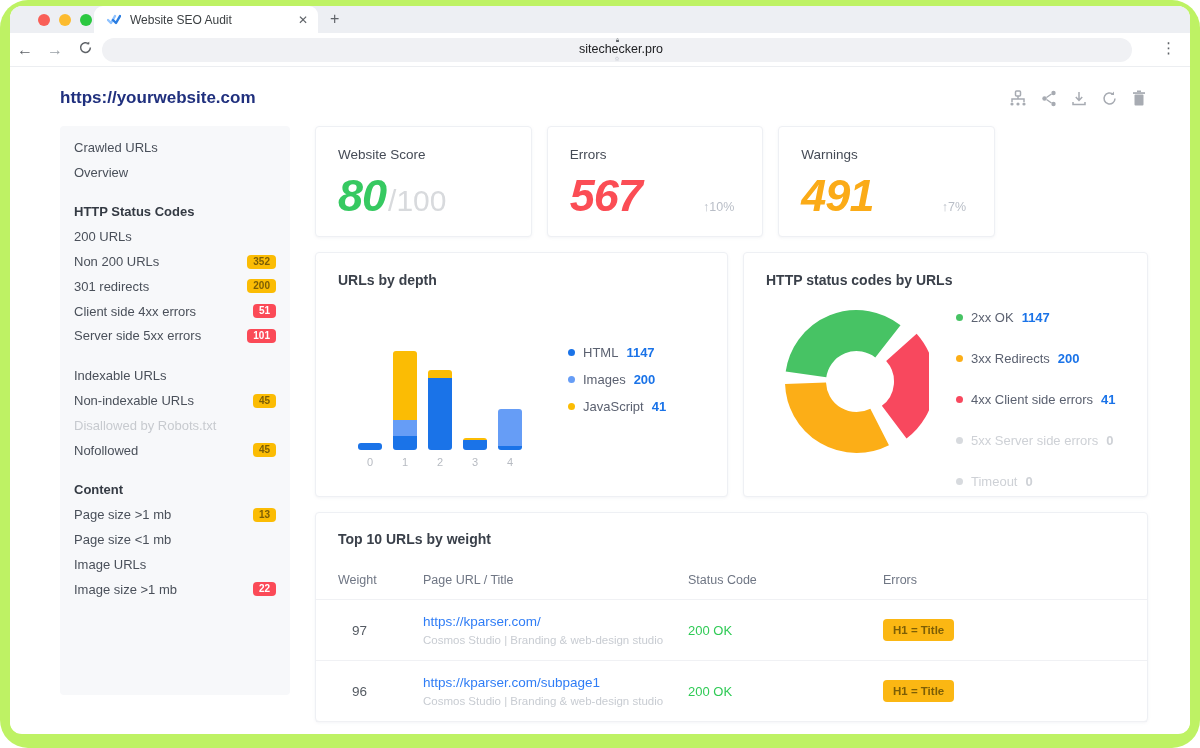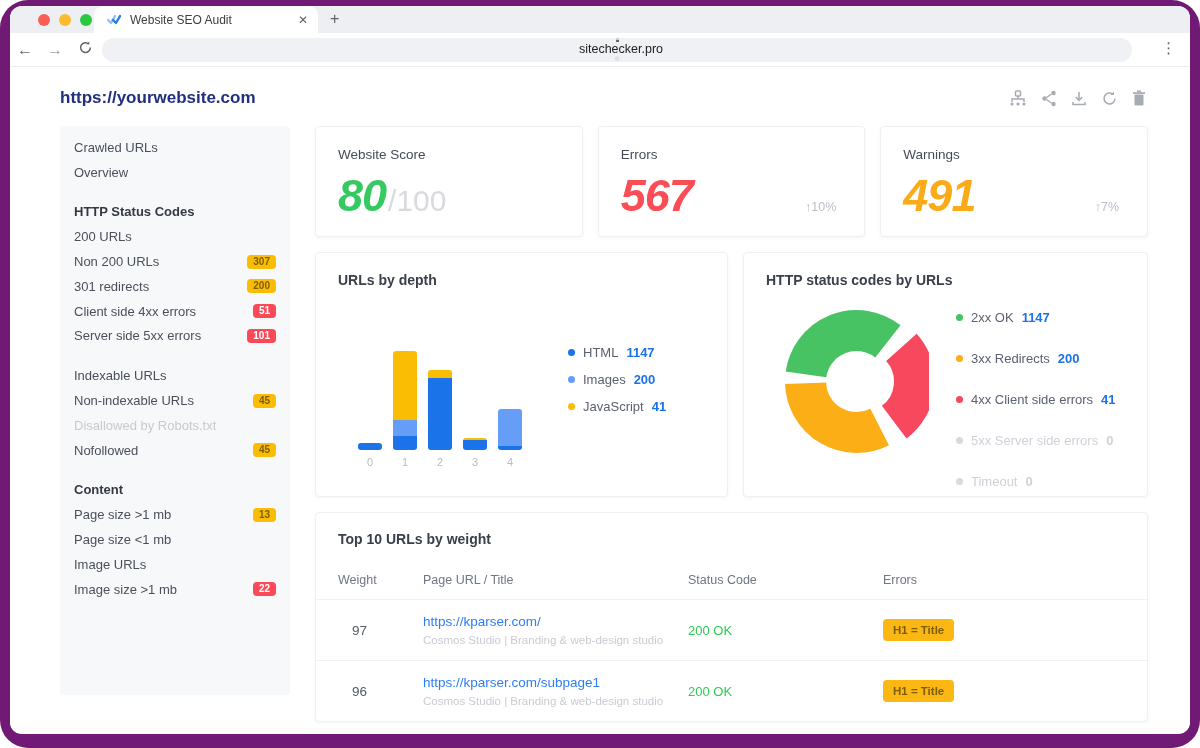--- a/index.html
+++ b/index.html
@@ -1,17 +1,17 @@
 <!DOCTYPE html>
 <html><head>
 <meta charset="utf-8">
 <style>
   * { margin:0; padding:0; box-sizing:border-box; }
   html,body { width:1200px; height:748px; background:#fff; font-family:"Liberation Sans", sans-serif; }
-  .frame { position:relative; width:1200px; height:748px; background:#701a75; border-radius:28px; overflow:hidden; }
+  .frame { position:relative; width:1200px; height:748px; background:#bef264; border-radius:28px; overflow:hidden; }
 
   
   .window { position:absolute; left:10px; top:6px; width:1180px; height:728px; background:#fff; border-radius:12px; overflow:hidden; }
   .tabstrip { position:relative; height:27px; background:#edeff3; }
   .lights { position:absolute; left:28px; top:8px; display:flex; gap:9px; }
   .light { width:12px; height:12px; border-radius:50%; }
   .light.red { background:#f95f57; } .light.yellow { background:#fcbb2f; } .light.green { background:#2bc840; }
   .tab { position:absolute; left:84px; top:0; width:224px; height:27px; background:#fff; border-radius:9px 9px 0 0; display:flex; align-items:center; padding:0 10px 0 13px; }
   .tab-title { font-size:12px; color:#3c4043; flex:1; margin-left:9px; white-space:nowrap; overflow:hidden; }
   .tab-close { color:#5f6368; font-size:12px; cursor:default; }
@@ -39,21 +39,21 @@
   .side-row.head { font-weight:bold; color:#343a43; cursor:default; }
   .side-row.disabled { color:#c7cacf; cursor:default; }
   .badge { font-size:10px; font-weight:bold; border-radius:4px; padding:2px 6px; line-height:1; }
   .badge.yellow { background:#fbbc04; color:#7c5e06; }
   .badge.red { background:#fb4a57; color:#fff; }
 
   
   .card { background:#fff; border:1px solid #eef0f4; border-radius:4px; box-shadow:0 1px 3px rgba(140,150,170,.10); }
   .card-title { font-size:14px; font-weight:bold; color:#3a404a; }
 
-  .stats-row { position:absolute; left:305px; top:59px; width:833px; height:111px; display:flex; gap:15px; }
+  .stats-row { position:absolute; left:305px; top:59px; width:680px; height:111px; display:flex; gap:15px; }
   .stat-card { flex:1; position:relative; padding:20px 22px; }
   .stat-label { font-size:13.5px; color:#454b56; font-weight:500; }
   .stat-value-row { position:absolute; left:22px; bottom:14px; display:flex; align-items:baseline; }
   .stat-value { font-size:45px; font-weight:bold; letter-spacing:-1px;font-style:italic; }
   .stat-suffix { font-size:30px; font-weight:500; color:#d8dadd; margin-left:2px; }
   .stat-trend { position:absolute; right:28px; bottom:22px; font-size:12.5px; color:#b9bec7; }
 
   .charts-row { position:absolute; left:305px; top:185px; width:833px; height:245px; display:flex; gap:15px; }
   .chart-card { position:relative; padding:19px 22px; }
   .chart-card.left { width:413px; }
@@ -175,21 +175,21 @@
           </div>
           <div class="side-section">
             <div class="side-row head">
               <span class="lab">HTTP Status Codes</span>
             </div>
             <div class="side-row">
               <span class="lab">200 URLs</span>
             </div>
             <div class="side-row">
               <span class="lab">Non 200 URLs</span>
-              <span class="badge yellow">307</span>
+              <span class="badge yellow">352</span>
             </div>
             <div class="side-row">
               <span class="lab">301 redirects</span>
               <span class="badge yellow">200</span>
             </div>
             <div class="side-row">
               <span class="lab">Client side 4xx errors</span>
               <span class="badge red">51</span>
             </div>
             <div class="side-row">

